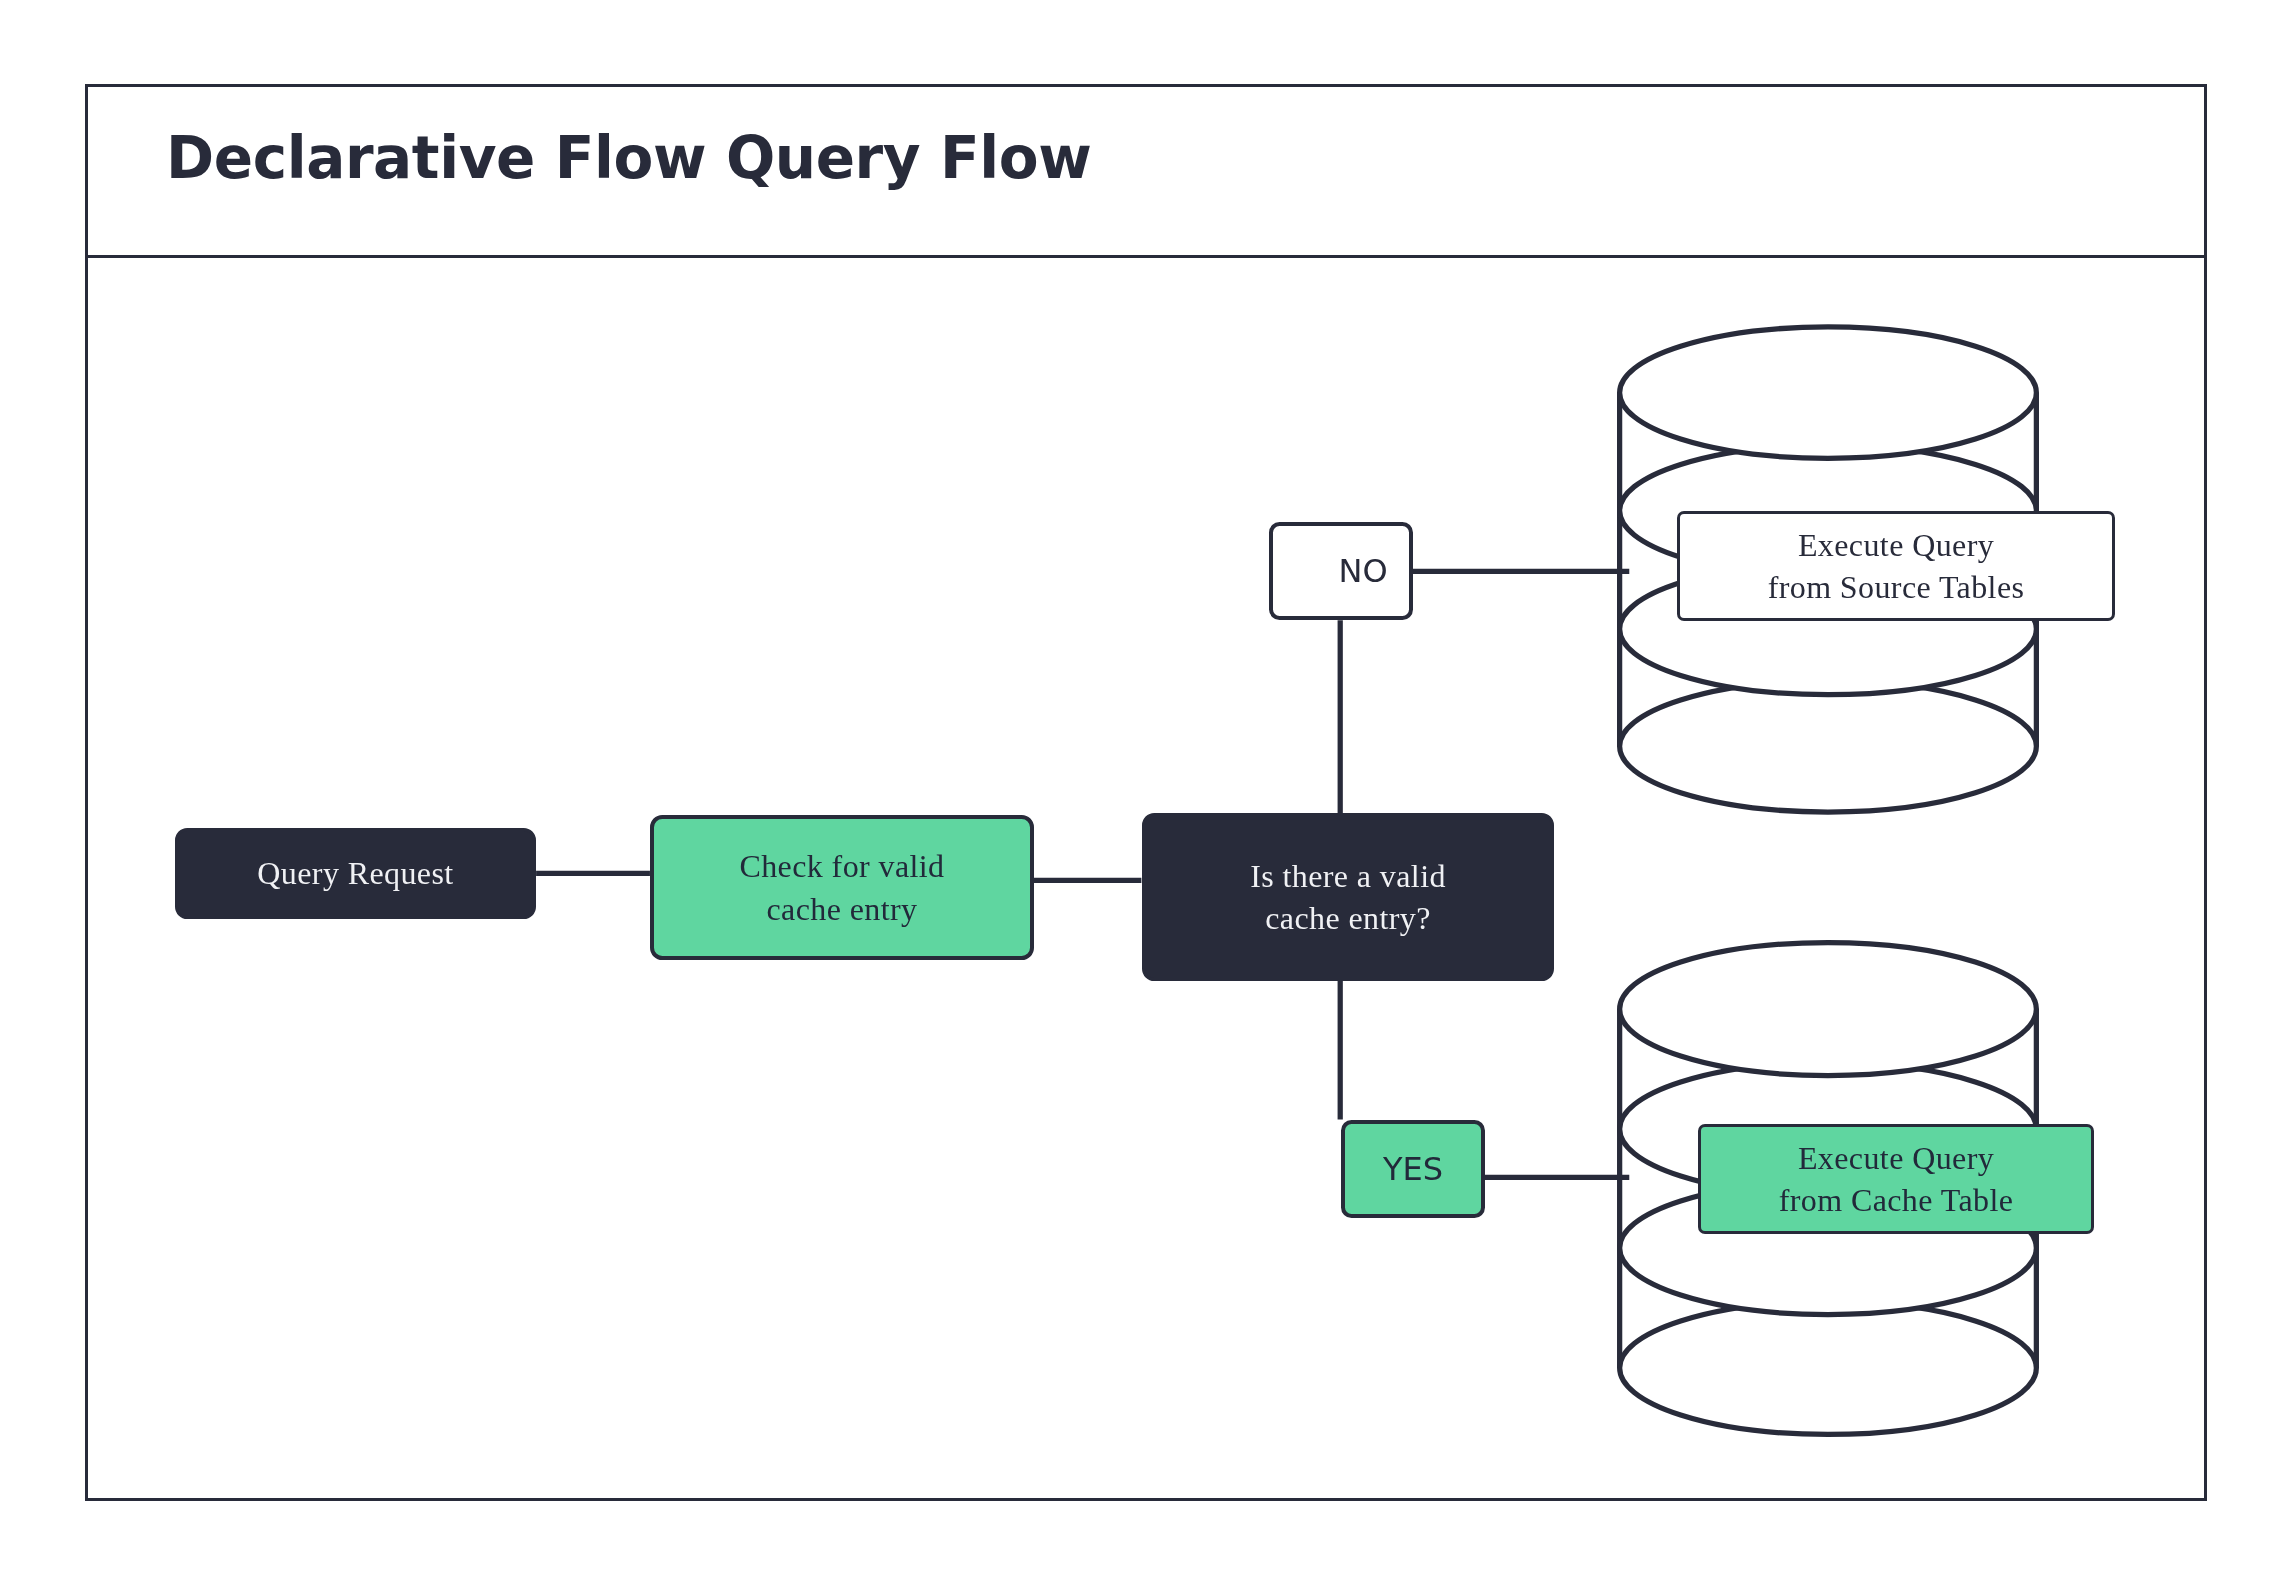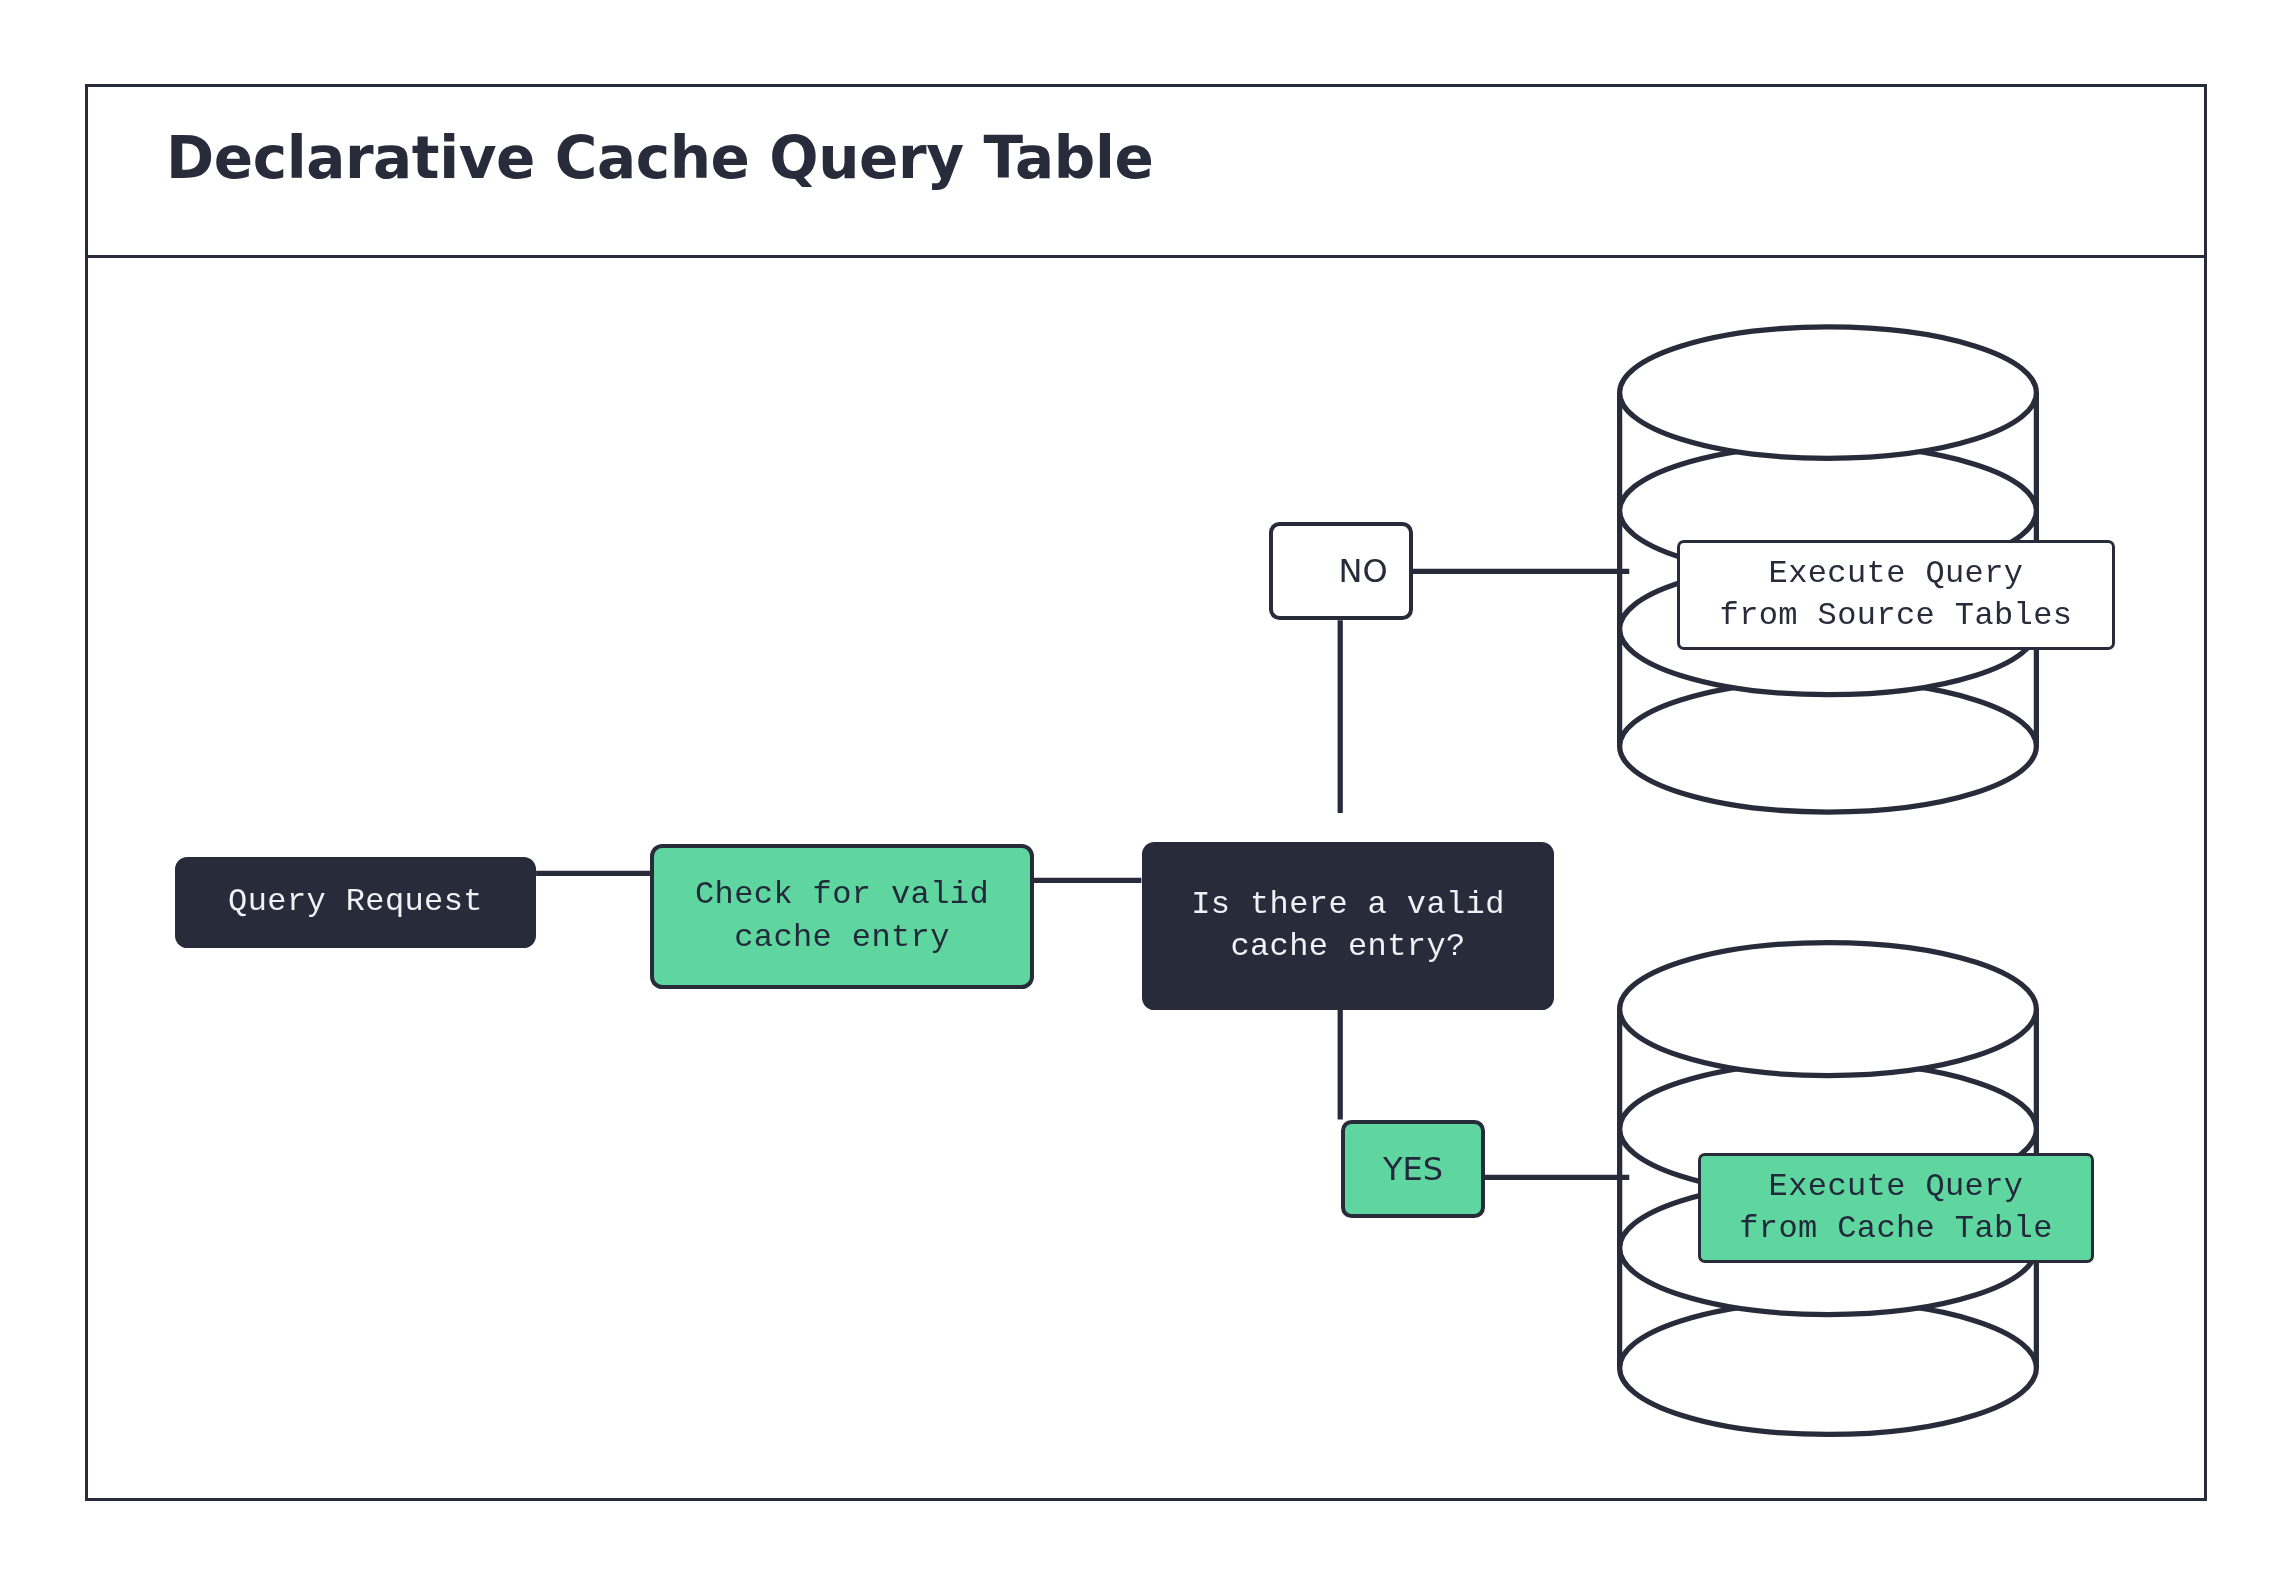--- a/index.html
+++ b/index.html
@@ -72,24 +72,23 @@
     display: flex;
     align-items: center;
     justify-content: center;
     text-align: center;
     border-radius: 12.3px;
     white-space: pre-line;
     line-height: 1.32;
   }
 
   .node.mono {
-    font-family: Liberation Mono, monospace;
+    font-family: Liberation Serif, serif;
     font-size: 32px;
     letter-spacing: 0.4px;
-    margin-top: 29px;
   }
 
   .node.dark {
     background: #282b3a;
     color: #f0f1f4;
     border: 3.5px solid #282b3a;
   }
 
   .node.green {
     background: #5fd6a0;
@@ -200,16 +199,16 @@
   <div class="node green label-pill" id="node-yes">YES</div>
 
   <div class="node white-thin mono" id="node-exec-source">Execute Query
 from Source Tables</div>
 
   <div class="node green-thin mono" id="node-exec-cache">Execute Query
 from Cache Table</div>
 
   <div class="frame"></div>
   <div class="header-band"></div>
-  <div class="page-title">Declarative Cache Query Table</div>
+  <div class="page-title">Declarative Flow Query Flow</div>
 
 </div>
 
 
 </body></html>

